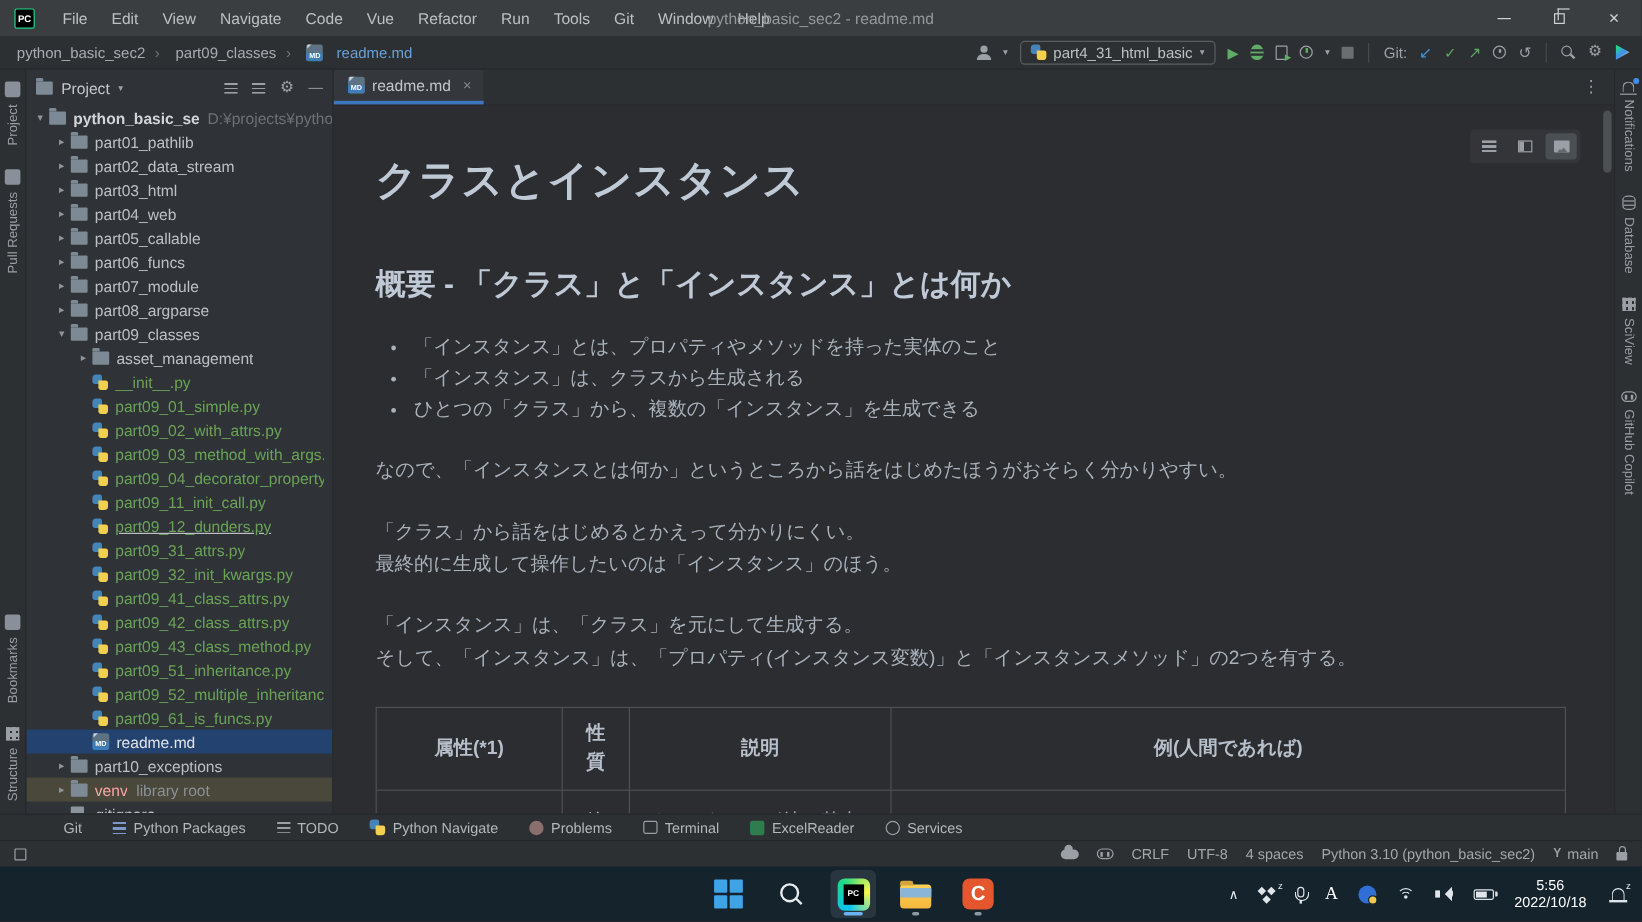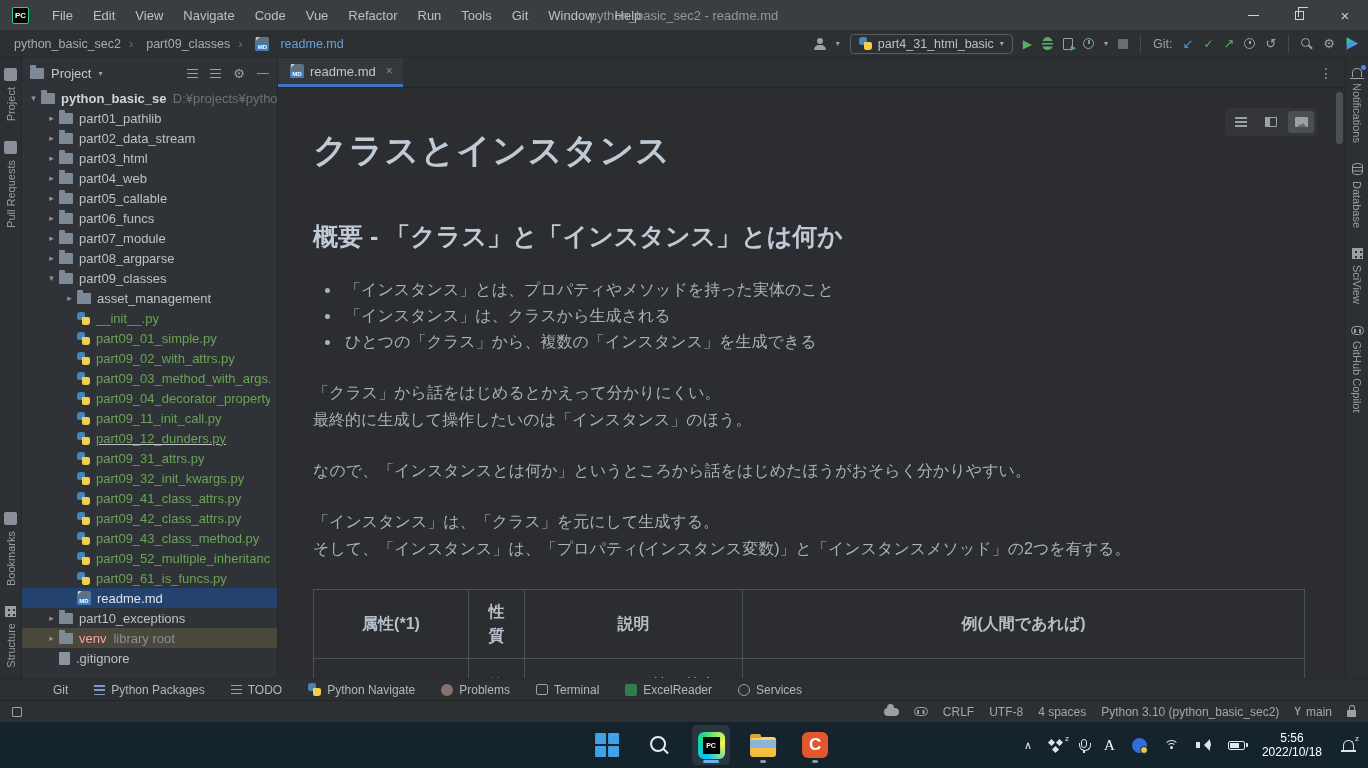--- a/index.html
+++ b/index.html
@@ -463,20 +463,26 @@
           </div>
           <div class="tree-row green" style="padding-left: 40px;">
             <span class="twisty"></span>
             <span class="t-ic ic-py s-ic-py i-py"></span>
             <span class="t-label">part09_43_class_method.py</span>
             <span class="t-extra"></span>
           </div>
           <div class="tree-row green" style="padding-left: 40px;">
             <span class="twisty"></span>
             <span class="t-ic ic-py s-ic-py i-py"></span>
+            <span class="t-label">part09_51_inheritance.py</span>
+            <span class="t-extra"></span>
+          </div>
+          <div class="tree-row green" style="padding-left: 40px;">
+            <span class="twisty"></span>
+            <span class="t-ic ic-py s-ic-py i-py"></span>
             <span class="t-label">part09_52_multiple_inheritance.py</span>
             <span class="t-extra"></span>
           </div>
           <div class="tree-row green" style="padding-left: 40px;">
             <span class="twisty"></span>
             <span class="t-ic ic-py s-ic-py i-py"></span>
             <span class="t-label">part09_61_is_funcs.py</span>
             <span class="t-extra"></span>
           </div>
           <div class="tree-row selected" style="padding-left: 40px;">
@@ -530,23 +536,23 @@
         <h1 class="md-h1">クラスとインスタンス</h1>
         <h2 class="md-h2">概要 - 「クラス」と「インスタンス」とは何か</h2>
         <ul class="md-bullets">
 
         <li>「インスタンス」とは、プロパティやメソッドを持った実体のこと</li>
             <li>「インスタンス」は、クラスから生成される</li>
             <li>ひとつの「クラス」から、複数の「インスタンス」を生成できる</li>
           </ul>
         <div>
 
-        <p class="md-p">「クラス」から話をはじめるとかえって分かりにくい。
+        <p class="md-p">なので、「インスタンスとは何か」というところから話をはじめたほうがおそらく分かりやすい。</p>
+            <p class="md-p">「クラス」から話をはじめるとかえって分かりにくい。
 最終的に生成して操作したいのは「インスタンス」のほう。</p>
-            <p class="md-p">なので、「インスタンスとは何か」というところから話をはじめたほうがおそらく分かりやすい。</p>
             <p class="md-p">「インスタンス」は、「クラス」を元にして生成する。
 そして、「インスタンス」は、「プロパティ(インスタンス変数)」と「インスタンスメソッド」の2つを有する。</p>
           </div>
         <table class="md-table">
           <colgroup>
               <col style="width:155px">
               <col style="width:56px">
               <col style="width:218px">
               <col>
             </colgroup>

